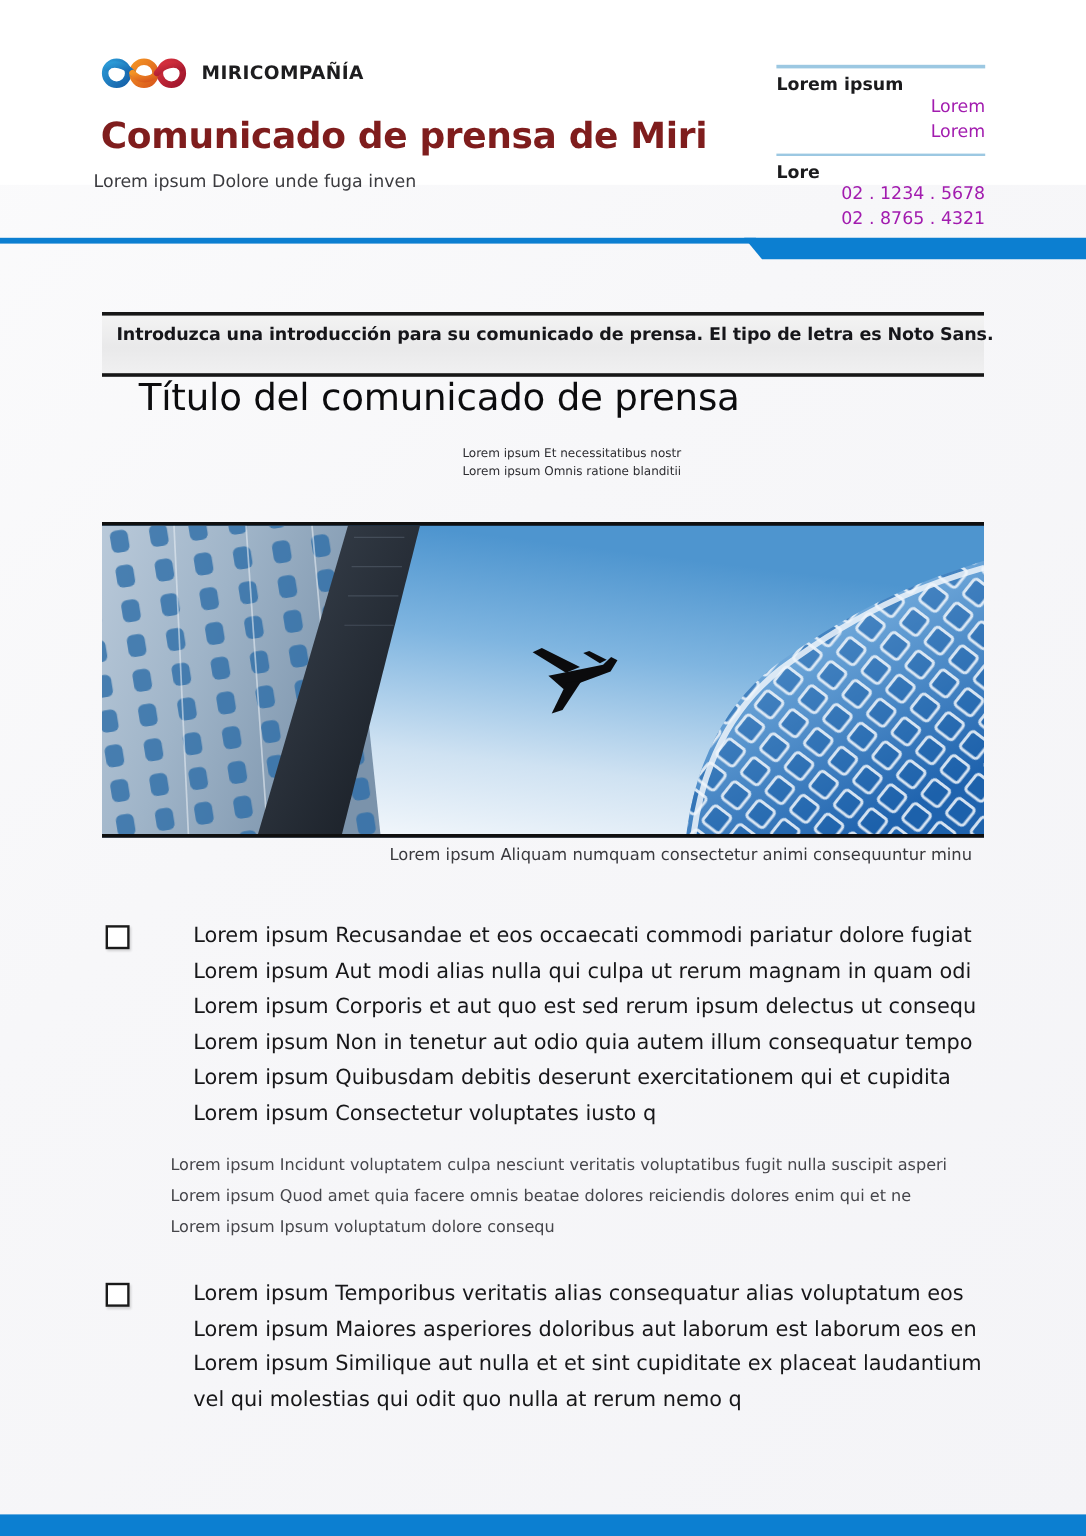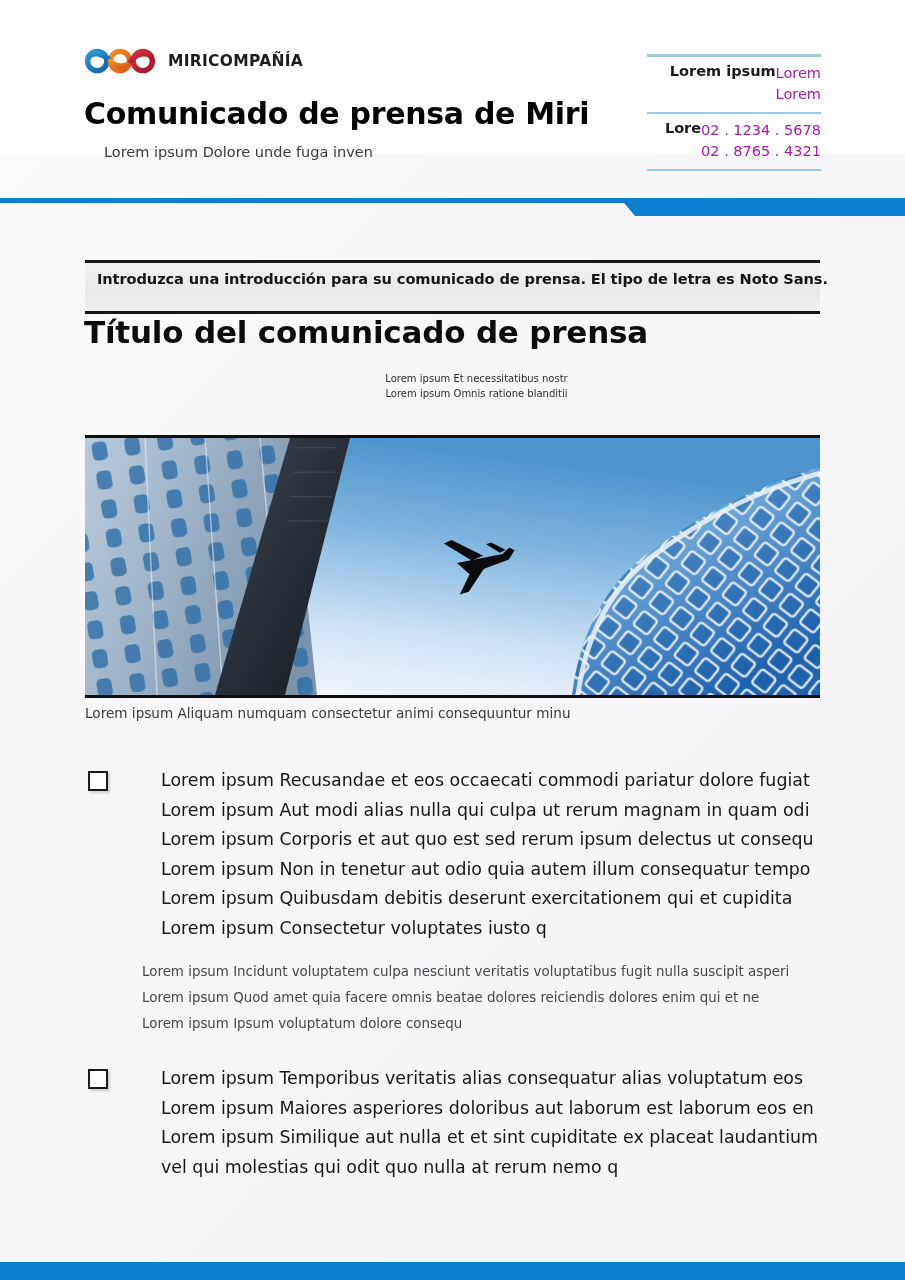--- a/index.html
+++ b/index.html
@@ -25,40 +25,41 @@
     position: absolute; left: 84px; top: 46px;
     display: flex; align-items: center; gap: 12px;
   }
   .logo { width: 72px; height: 30px; display: block; }
   .brand-name {
     font-size: 15.5px; font-weight: 700; letter-spacing: .3px;
     color: #1d1d1f;
   }
   .doc-title {
     position: absolute; left: 84px; top: 96px;
-    font-size: 30px; font-weight: 700; color: #000000;
+    font-size: 30px; font-weight: 700; color: #7f1d1d;
     letter-spacing: -0.3px;
   }
   .doc-subtitle {
-    position: absolute; left: 104px; top: 144px;
+    position: absolute; left: 78px; top: 144px;
     font-size: 14.5px; color: #3b3b3f; font-weight: 400;
   }
 
   
   .contact {
     position: absolute; right: 84px; top: 54px;
     width: 174px;
   }
   .contact-rule {
     height: 2.5px; background: #9cc8e2; width: 100%;
   }
   .contact-rule.thin { height: 2px; }
   .contact-row {
-    display: flex; justify-content: flex-end;
+    display: flex; justify-content: space-between;
     padding: 6px 0 7px 0;
+    flex-direction: column;
   }
   .contact-label {
     font-size: 14.5px; font-weight: 700; color: #1b1b1d;
     white-space: nowrap;
   }
   .contact-values {
     text-align: right; font-size: 14.5px; color: #a21caf;
     line-height: 1.45; white-space: nowrap;
   }
 
@@ -84,42 +85,42 @@
     padding: 7px 10px 24px 12px;
   }
   .intro-text {
     font-size: 14.6px; font-weight: 700; color: #16161a;
     letter-spacing: -0.1px; white-space: nowrap;
   }
 
   .press-title {
     position: absolute; left: 0; top: 90px; width: 732px;
     text-align: center;
-    font-size: 31px; font-weight: 700; color: #0c0c0e;
+    font-size: 31px; font-weight: 400; color: #0c0c0e;
     letter-spacing: -0.2px;
   }
   .press-sub {
     position: absolute; left: 0; top: 148px; width: 905px;
     text-align: center;
     font-size: 10px; color: #2d2d31; line-height: 1.45; margin-left: 24px;
   }
 
   .photo {
     position: absolute; left: 85px; top: 211px;
     width: 735px; height: 263px;
     border-top: 3px solid #0f0f0f;
     border-bottom: 3px solid #0f0f0f;
     overflow: hidden;
     background: #1b3b5c;
   }
   .photo svg { display: block; width: 100%; height: 100%; }
 
   .photo-caption {
     position: absolute; left: 85px; top: 481px;
-    width: 735px; text-align: left;
+    width: 735px; text-align: right;
     font-size: 13.6px; color: #3a3a3e;
     padding-right: 10px;
   }
 
   
   .block { position: absolute; left: 85px; width: 735px; }
   .block-1 { top: 542px; }
   .block-2 { top: 840px; }
 
   .block-head { display: flex; align-items: flex-start; }

